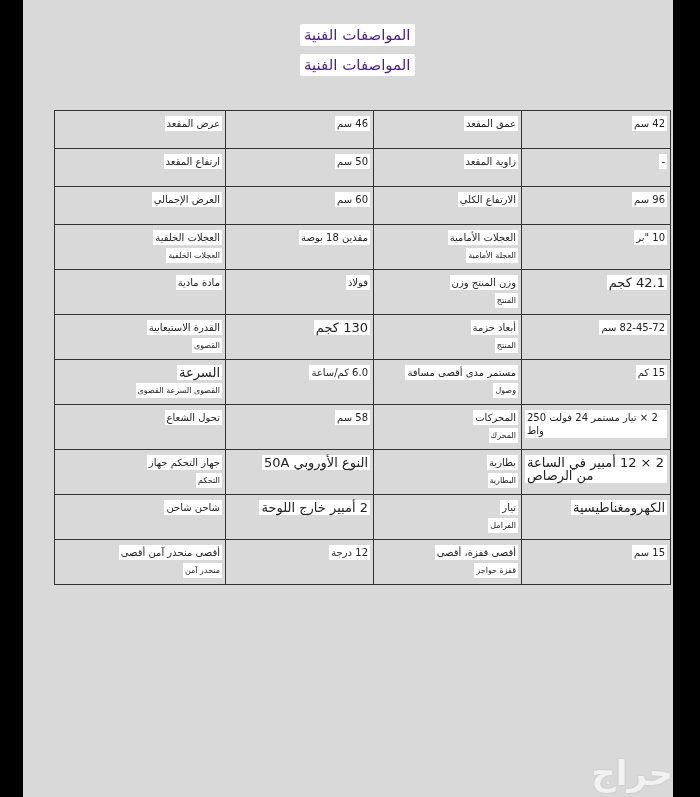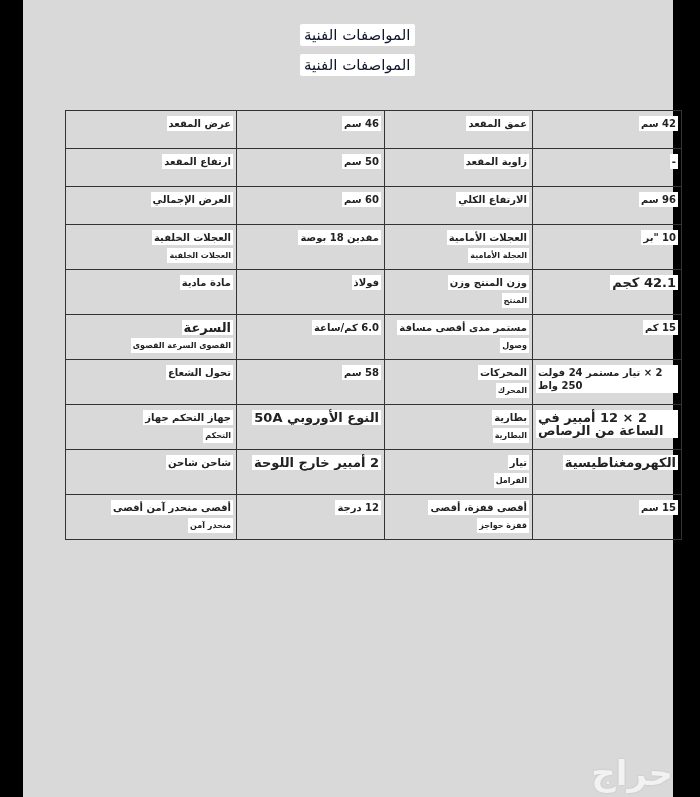--- a/index.html
+++ b/index.html
@@ -5,28 +5,28 @@
     html, body { margin: 0; padding: 0; }
     body {
       width: 700px; height: 797px; background: #000; position: relative; overflow: hidden;
       font-family: "DejaVu Sans", sans-serif;
     }
     .page {
       position: absolute; left: 23px; top: 0; width: 650px; height: 797px;
       background: #d9d9d9;
     }
     .title {
-      position: absolute; background: #fff; padding: 2px 4px; font-size: 15px; color: #0f172a;
+      position: absolute; background: #fff; padding: 2px 4px; font-size: 15px; color: #4c1d95;
       direction: rtl; border-radius: 2px; line-height: 18px;
     }
     .t1 { left: 277px; top: 24px; }
     .t2 { left: 277px; top: 54px; }
     table.specs {
-      position: absolute; left: 42px; top: 110px; width: 608px;
-      border-collapse: collapse; table-layout: fixed; font-weight: bold;
+      position: absolute; left: 31px; top: 110px; width: 608px;
+      border-collapse: collapse; table-layout: fixed;
     }
     table.specs td {
       border: 1.5px solid #333; vertical-align: top; padding: 5px 3px 3px 3px;
       height: 29px; font-size: 10px; color: #222; direction: rtl; text-align: left;
     }
     td.c1 { width: 164px; }
     td.c2 { width: 141px; }
     td.c3 { width: 141px; }
     td.c4 { width: 142px; }
     .lbl {
@@ -160,20 +160,44 @@
           </td>
           <td class="c4">
             <div class="cell-inner">
               <span class="lbl big">42.1 كجم</span>
             </div>
           </td>
         </tr>
         <tr>
           <td class="c1">
             <div class="cell-inner">
+              <span class="lbl">القدرة الاستيعابية</span>
+              <span class="lbl small">القصوى</span>
+            </div>
+          </td>
+          <td class="c2">
+            <div class="cell-inner">
+              <span class="lbl big">130 كجم</span>
+            </div>
+          </td>
+          <td class="c3">
+            <div class="cell-inner">
+              <span class="lbl">أبعاد حزمة</span>
+              <span class="lbl small">المنتج</span>
+            </div>
+          </td>
+          <td class="c4">
+            <div class="cell-inner">
+              <span class="lbl">82-45-72 سم</span>
+            </div>
+          </td>
+        </tr>
+        <tr>
+          <td class="c1">
+            <div class="cell-inner">
               <span class="lbl big">السرعة</span>
               <span class="lbl small big">القصوى السرعة القصوى</span>
             </div>
           </td>
           <td class="c2">
             <div class="cell-inner">
               <span class="lbl">6.0 كم/ساعة</span>
             </div>
           </td>
           <td class="c3">

